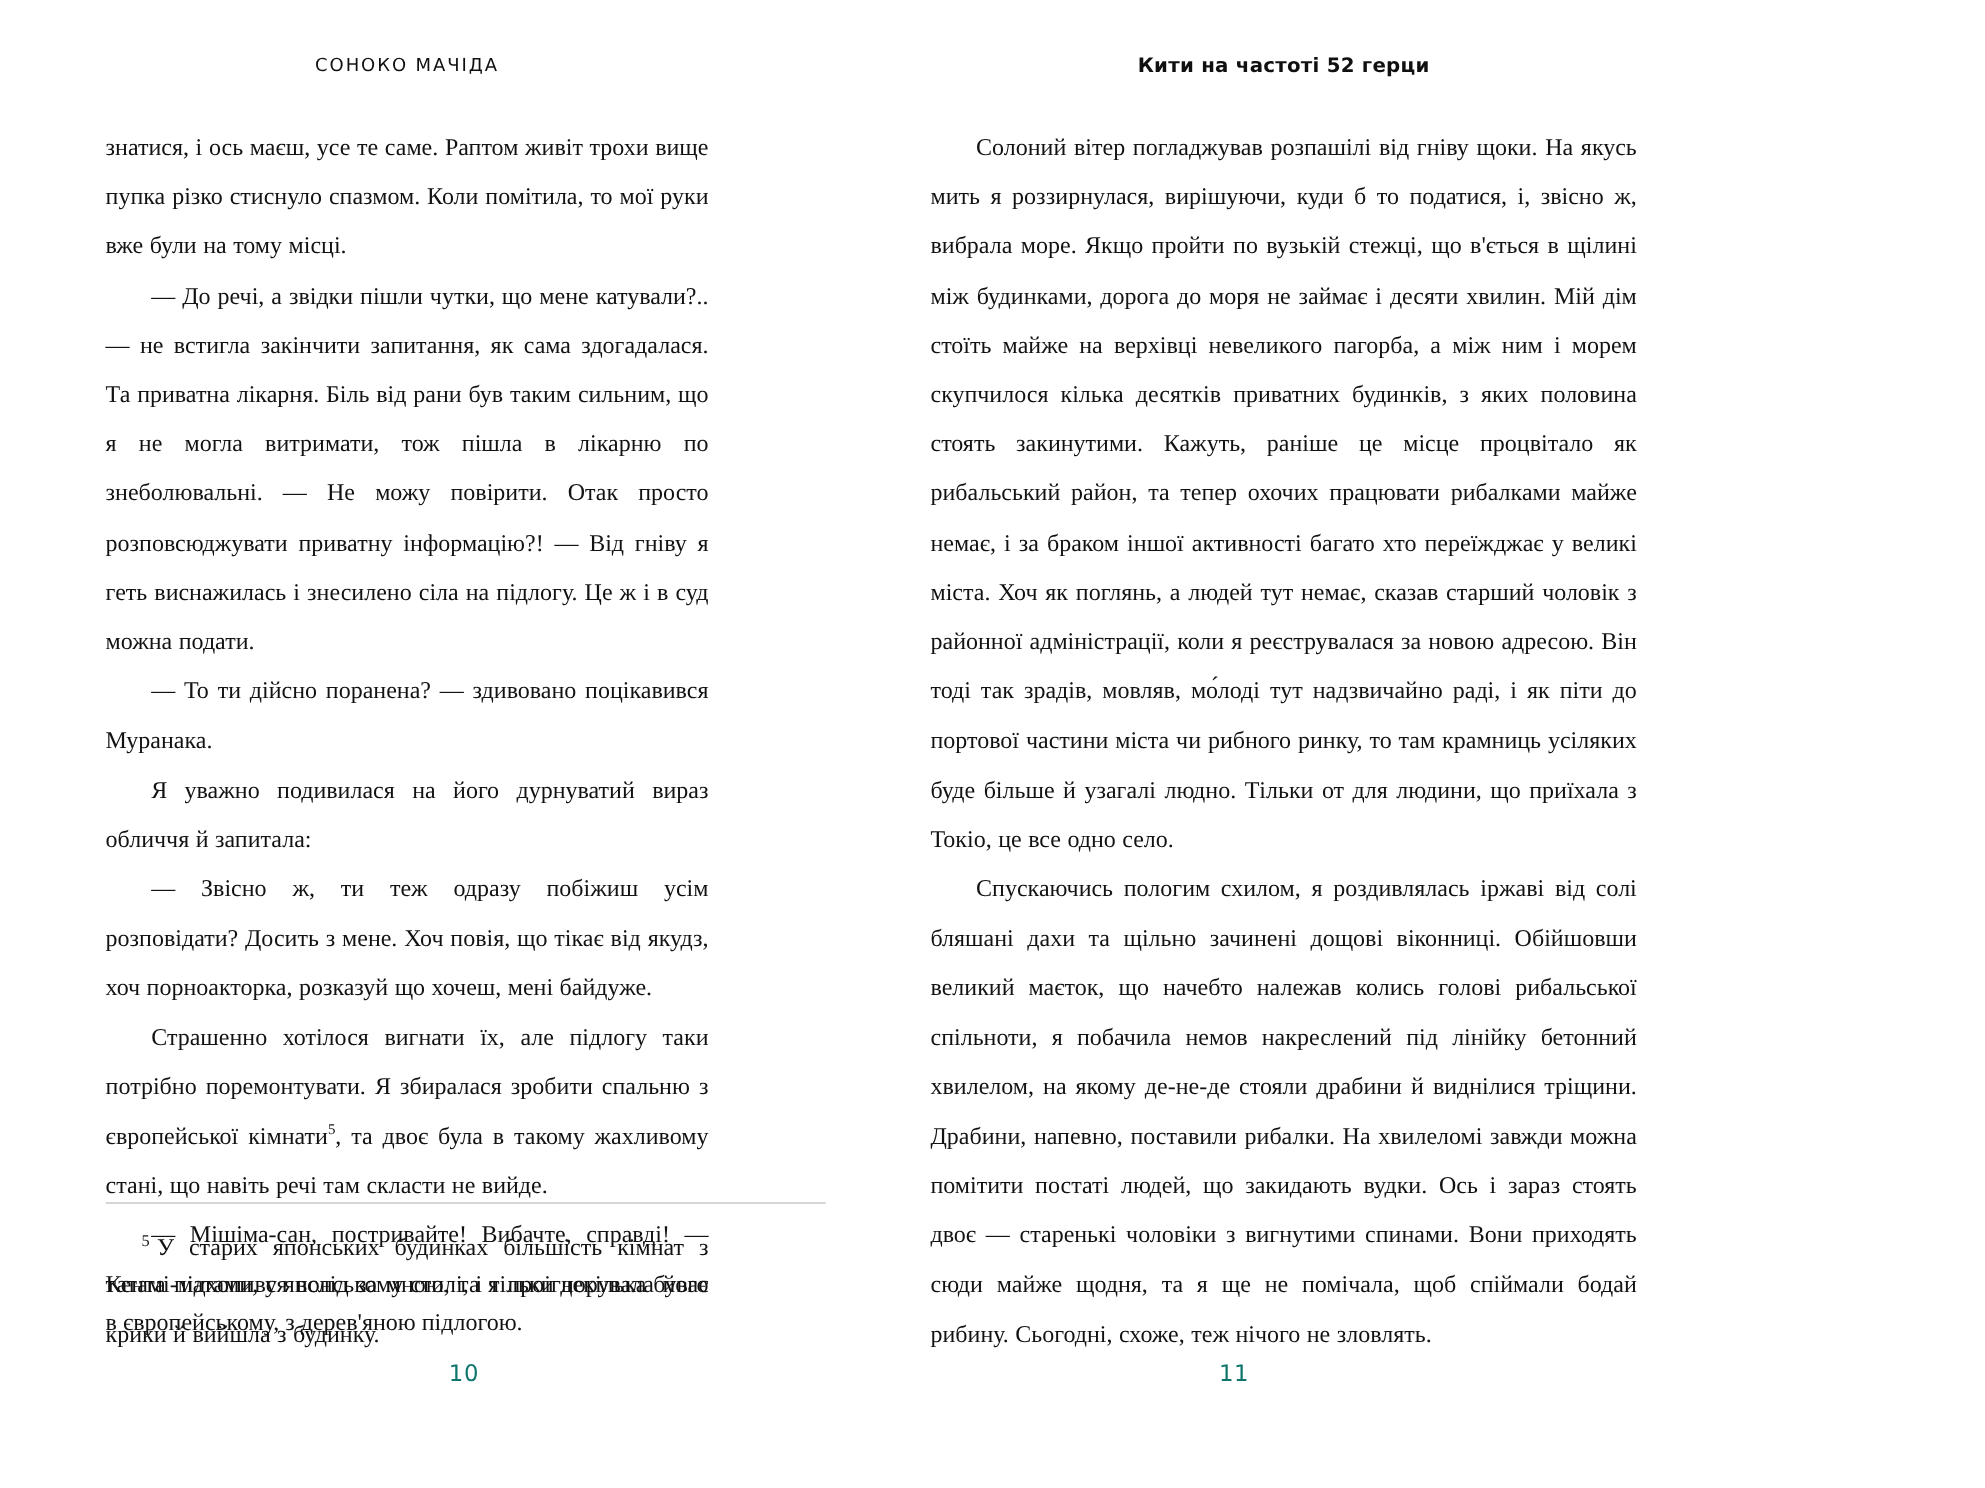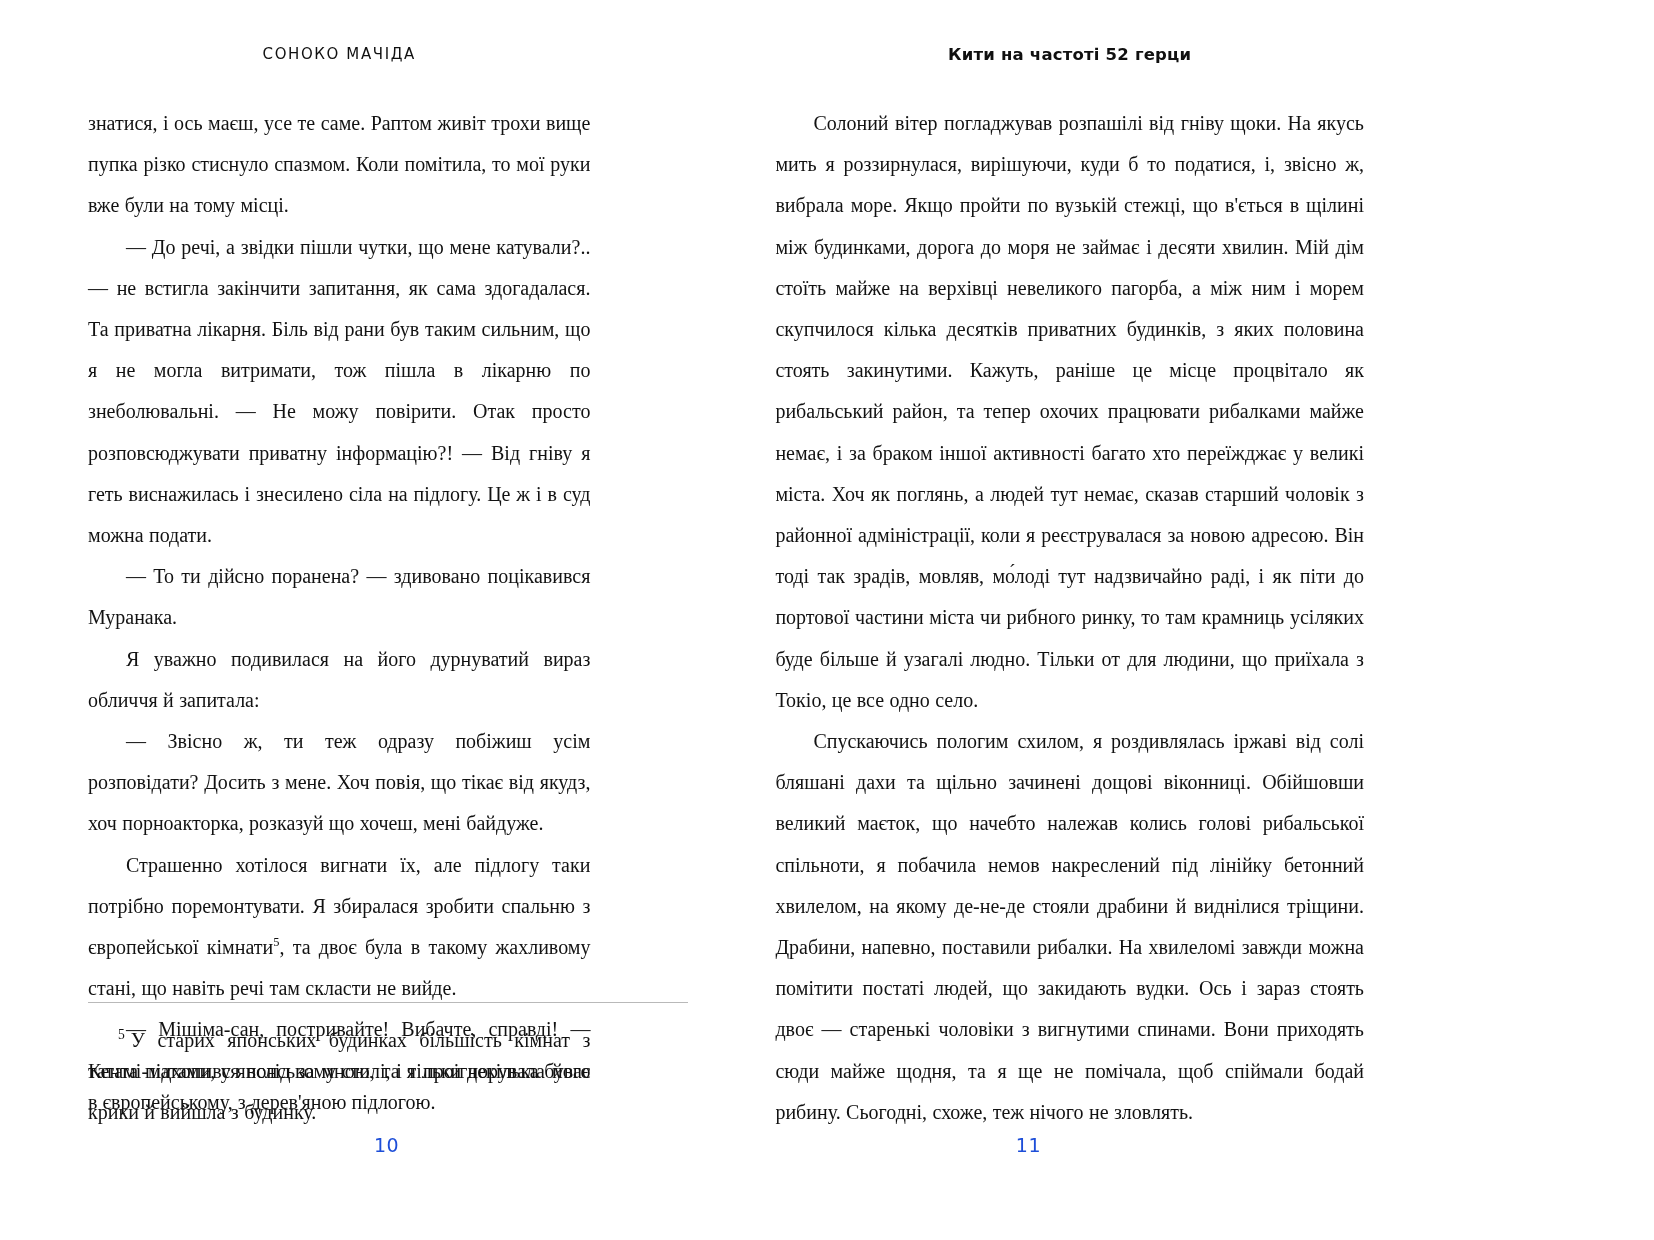--- a/index.html
+++ b/index.html
@@ -101,21 +101,21 @@
     vertical-align: super;
     line-height: 0;
     margin-right: 6px;
   }
 
   .folio {
     position: absolute;
     bottom: 84px;
     font-family: "DejaVu Sans", sans-serif;
     font-size: 19px;
-    color: #1d4ed8;
+    color: #0f766e;
     letter-spacing: 0.5px;
   }
   .folio-left  { left: 374px; }
   .folio-right { right: 375px; }
 </style>
 </head>
 <body>
 
 <div class="spread">
 

